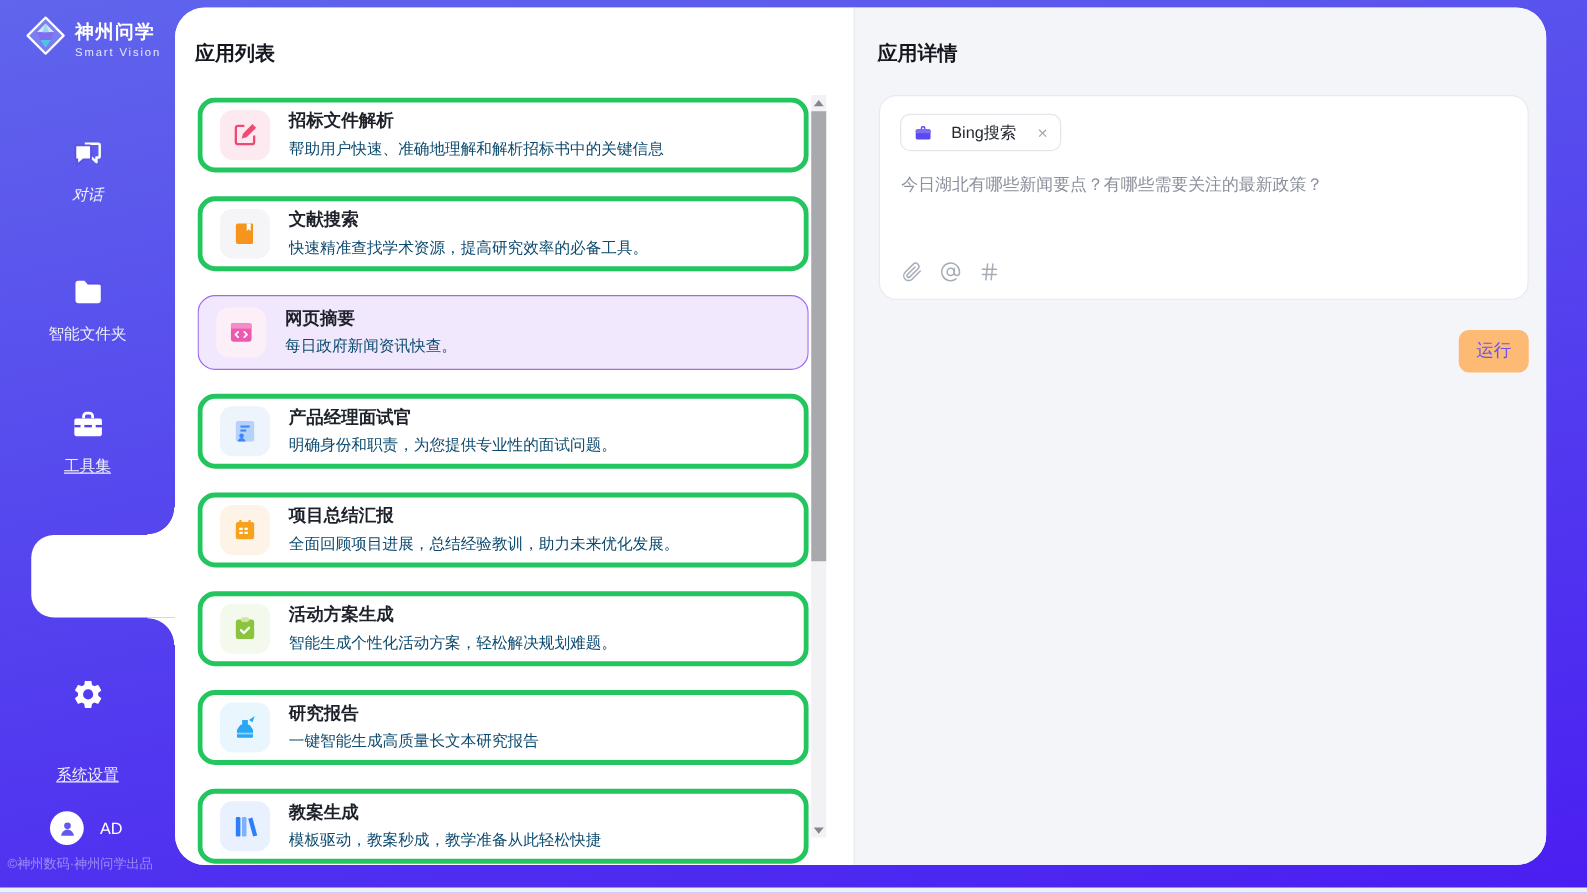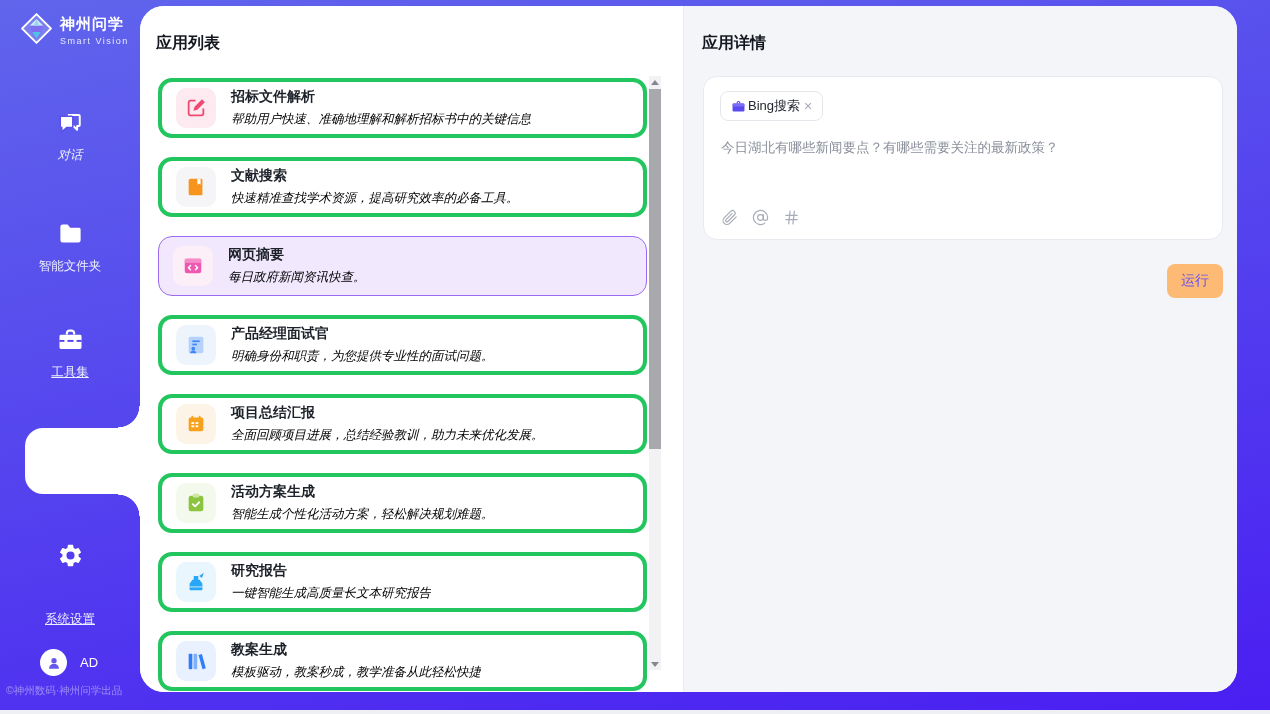--- a/index.html
+++ b/index.html
@@ -53,38 +53,38 @@
   .list-panel { position:relative; width:543px; height:100%; background:#fff; flex:none; }
   .panel-title { position:absolute; top:27px; left:16px; font-size:16px; font-weight:700; color:#14171f; }
 
   .cards { position:absolute; top:72px; left:18px; width:489px; bottom:-2px; overflow:hidden; }
   .card { display:flex; align-items:center; height:60px; margin-bottom:19px; padding-left:14px;
     background:#fff; border:4px solid #22c55e; border-radius:14px; cursor:pointer; }
   .card.selected { background:#f1e8fe; border:1px solid #9a6bf0; }
   .card-icon { width:40px; height:40px; border-radius:10px; flex:none; display:flex;
     align-items:center; justify-content:center; margin-right:15px; color:#888; }
   .card-title { font-size:14px; font-weight:700; color:#1d212a; }
-  .card-desc { font-size:12.5px; color:#000000; margin-top:5px; white-space:nowrap; overflow:hidden;font-style:italic; }
+  .card-desc { font-size:12.5px; color:#0c4a6e; margin-top:5px; white-space:nowrap; overflow:hidden; }
 
   .scrollbar { position:absolute; top:70px; right:22px; width:12px; height:594px; background:#f2f2f4; }
   .sb-arrow { position:absolute; left:0; width:12px; height:12px; display:flex; align-items:center;
     justify-content:center; cursor:pointer; }
   .sb-arrow.up { top:0; } .sb-arrow.down { bottom:0; }
   .tri-up { width:0; height:0; border-left:4px solid transparent; border-right:4px solid transparent;
     border-bottom:5px solid #84878f; }
   .tri-down { width:0; height:0; border-left:4px solid transparent; border-right:4px solid transparent;
     border-top:5px solid #84878f; }
   .sb-thumb { position:absolute; left:0; top:13px; width:12px; height:360px; background:#a8a9ad; cursor:grab; }
 
   .detail-panel { position:relative; flex:1; background:#f4f5f8; border-left:1px solid #ebecf1; }
   .detail-body { position:absolute; top:70px; left:19px; width:520px; display:flex; flex-direction:column; }
   .composer-card { position:relative; height:164px; background:#fff; border:1px solid #e9eaf0;
     border-radius:14px; }
   .tool-tag { position:absolute; top:14px; left:16px; height:30px; display:inline-flex; align-items:center;
-    gap:2px; padding:0 10px; border:1px solid #e4e6ec; border-radius:8px; background:#fff; cursor:pointer; }
+    gap:15px; padding:0 10px; border:1px solid #e4e6ec; border-radius:8px; background:#fff; cursor:pointer; }
   .tool-tag .tag-label { font-size:13px; color:#22262e; }
   .tag-close { font-size:14px; color:#a3a9b4; margin-left:2px; cursor:pointer; line-height:1; }
   .question { position:absolute; top:62px; left:17px; right:16px; font-size:13.5px; color:#8a8f9a; cursor:text; }
   .composer-icons { position:absolute; left:17px; bottom:13px; display:flex; gap:14px; align-items:center; }
   .composer-icons span { display:flex; cursor:pointer; }
   .run-btn { align-self:flex-end; margin-top:24px; padding:8px 14px; background:#fdba74; color:#6753f3;
     font-size:14px; border:none; border-radius:8px; cursor:pointer;
     font-family:"Liberation Sans","DejaVu Sans",sans-serif; }
 </style>
 </head>

